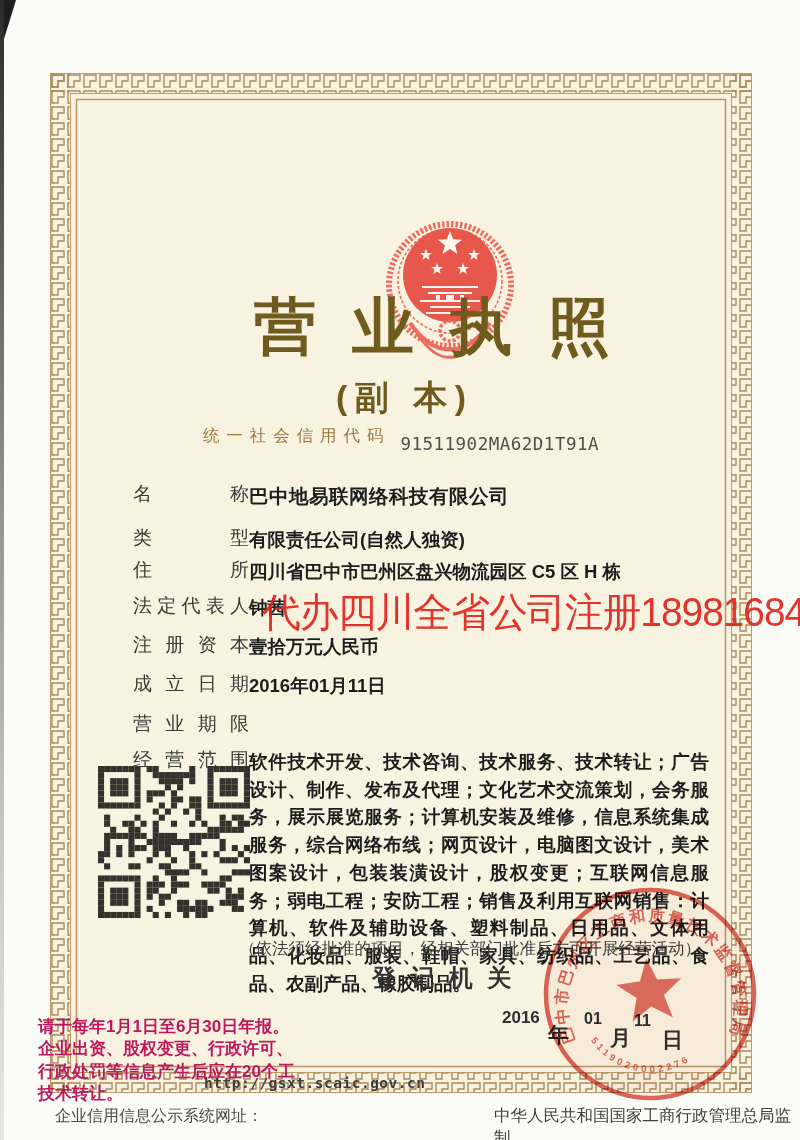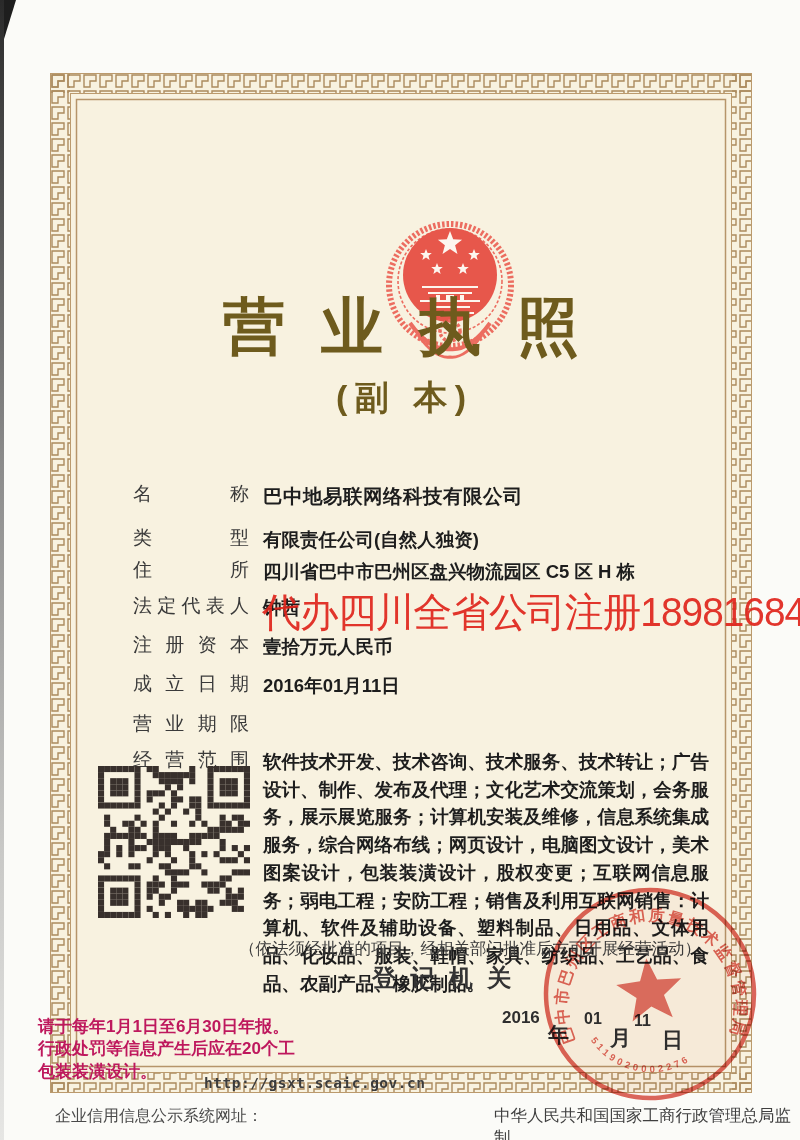--- a/index.html
+++ b/index.html
@@ -20,21 +20,21 @@
     position:absolute;left:50px;top:73px;width:702px;height:1020px;
     background:#f8f2e0;
   }
   .frame{position:absolute;left:0;top:0;z-index:1;}
 
   .emblem{position:absolute;left:330px;top:146px;width:140px;height:146px;z-index:2;}
 
   .title{
     position:absolute;left:0;top:212px;width:702px;text-align:center;z-index:2;
     font-size:62px;font-weight:700;color:#6e5b1d;
-    letter-spacing:0.58em;text-indent:0.58em;white-space:nowrap;
+    letter-spacing:0.58em;text-indent:0.58em;white-space:nowrap;padding-left:31px;
   }
   .subtitle{
     position:absolute;left:0;top:302px;width:702px;text-align:center;z-index:2;
     font-size:34px;font-weight:700;color:#6e5b1d;letter-spacing:0.22em;text-indent:0.22em;
   }
   .code-row{
     position:absolute;left:0;top:352px;width:702px;z-index:2;
     display:flex;justify-content:center;align-items:flex-start;
   }
   .code-label{font-size:16.5px;color:#97793d;letter-spacing:0.42em;font-weight:500;}
@@ -49,21 +49,21 @@
   .field-row:nth-child(4){margin-top:8px;}
   .field-row:nth-child(5){margin-top:11px;}
   .field-row:nth-child(6){margin-top:12px;}
   .field-row:nth-child(7){margin-top:12px;}
   .field-row:nth-child(8){margin-top:12px;}
   .field-label{
     width:116px;flex:0 0 116px;display:flex;justify-content:space-between;
     font-size:19px;color:#3a3a3a;font-weight:500;line-height:1.25;
   }
   .field-value{
-    margin-left:14px;font-size:18.5px;font-weight:700;color:#1d1d1d;line-height:1.5;
+    font-size:18.5px;font-weight:700;color:#1d1d1d;line-height:1.5;
     flex:1 1 auto;text-align:justify;
   }
   .field-row:nth-child(1) .field-value{font-size:19.5px;letter-spacing:0.5px;}
 
   .watermark{
     position:absolute;left:212px;top:512px;z-index:30;white-space:nowrap;
     font-size:40px;color:#e0251c;font-weight:500;letter-spacing:-1px;
     transform:scaleX(.97);transform-origin:left top;opacity:.92;
   }
 
@@ -149,20 +149,24 @@
         <rect x="80" y="76" width="4" height="5"></rect>
     </g>
     <circle cx="70" cy="112" r="10" fill="none" stroke="#ec6d60" stroke-width="3.5" stroke-dasharray="3 2"></circle>
     <path d="M30 104 Q50 132 70 130 Q90 132 110 104" fill="none" stroke="#ec6d60" stroke-width="4"></path>
     <path d="M38 116 Q55 140 70 138 Q85 140 102 116" fill="none" stroke="#ec6d60" stroke-width="3"></path>
   </svg>
 
   <div class="title">营业执照</div>
   <div class="subtitle">(副 本)</div>
 
+  <div class="code-row">
+    <span class="code-label">统一社会信用代码</span>
+    <span class="code-value">91511902MA62D1T91A</span>
+  </div>
 
   <div class="fields" id="fields">
       <div class="field-row">
         <div class="field-label">
           <span>名</span>
           <span>称</span>
         </div>
         <div class="field-value">巴中地易联网络科技有限公司</div>
       </div>
       <div class="field-row">
@@ -538,18 +542,19 @@
     <text font-size="9.5" fill="#d84b40" font-weight="700" letter-spacing="3.5">
       <textPath href="#sealBottom" startOffset="6%">5119020002276</textPath>
     </text>
   </svg>
 
   <div class="watermark">代办四川全省公司注册18981684588</div>
 </div>
 
 <div class="bottom-notes" id="bottom-notes">
     <div>请于每年1月1日至6月30日年报。</div>
+    <div>企业出资、股权变更、行政许可、</div>
     <div>行政处罚等信息产生后应在20个工</div>
-    <div>包装装潢设计。</div>
+    <div>技术转让。</div>
   </div>
 <div class="url">http://gsxt.scaic.gov.cn</div>
 <div class="site-label">企业信用信息公示系统网址：</div>
 <div class="producer">中华人民共和国国家工商行政管理总局监制</div>
 
 </body></html>

